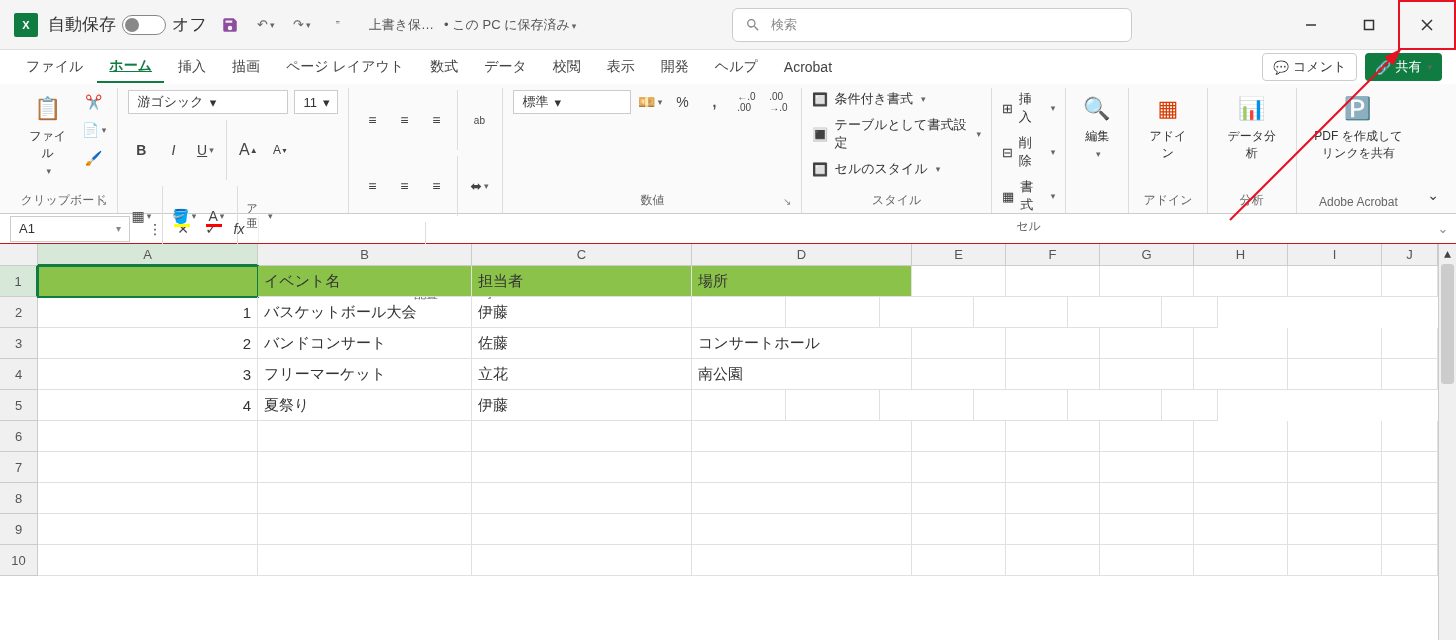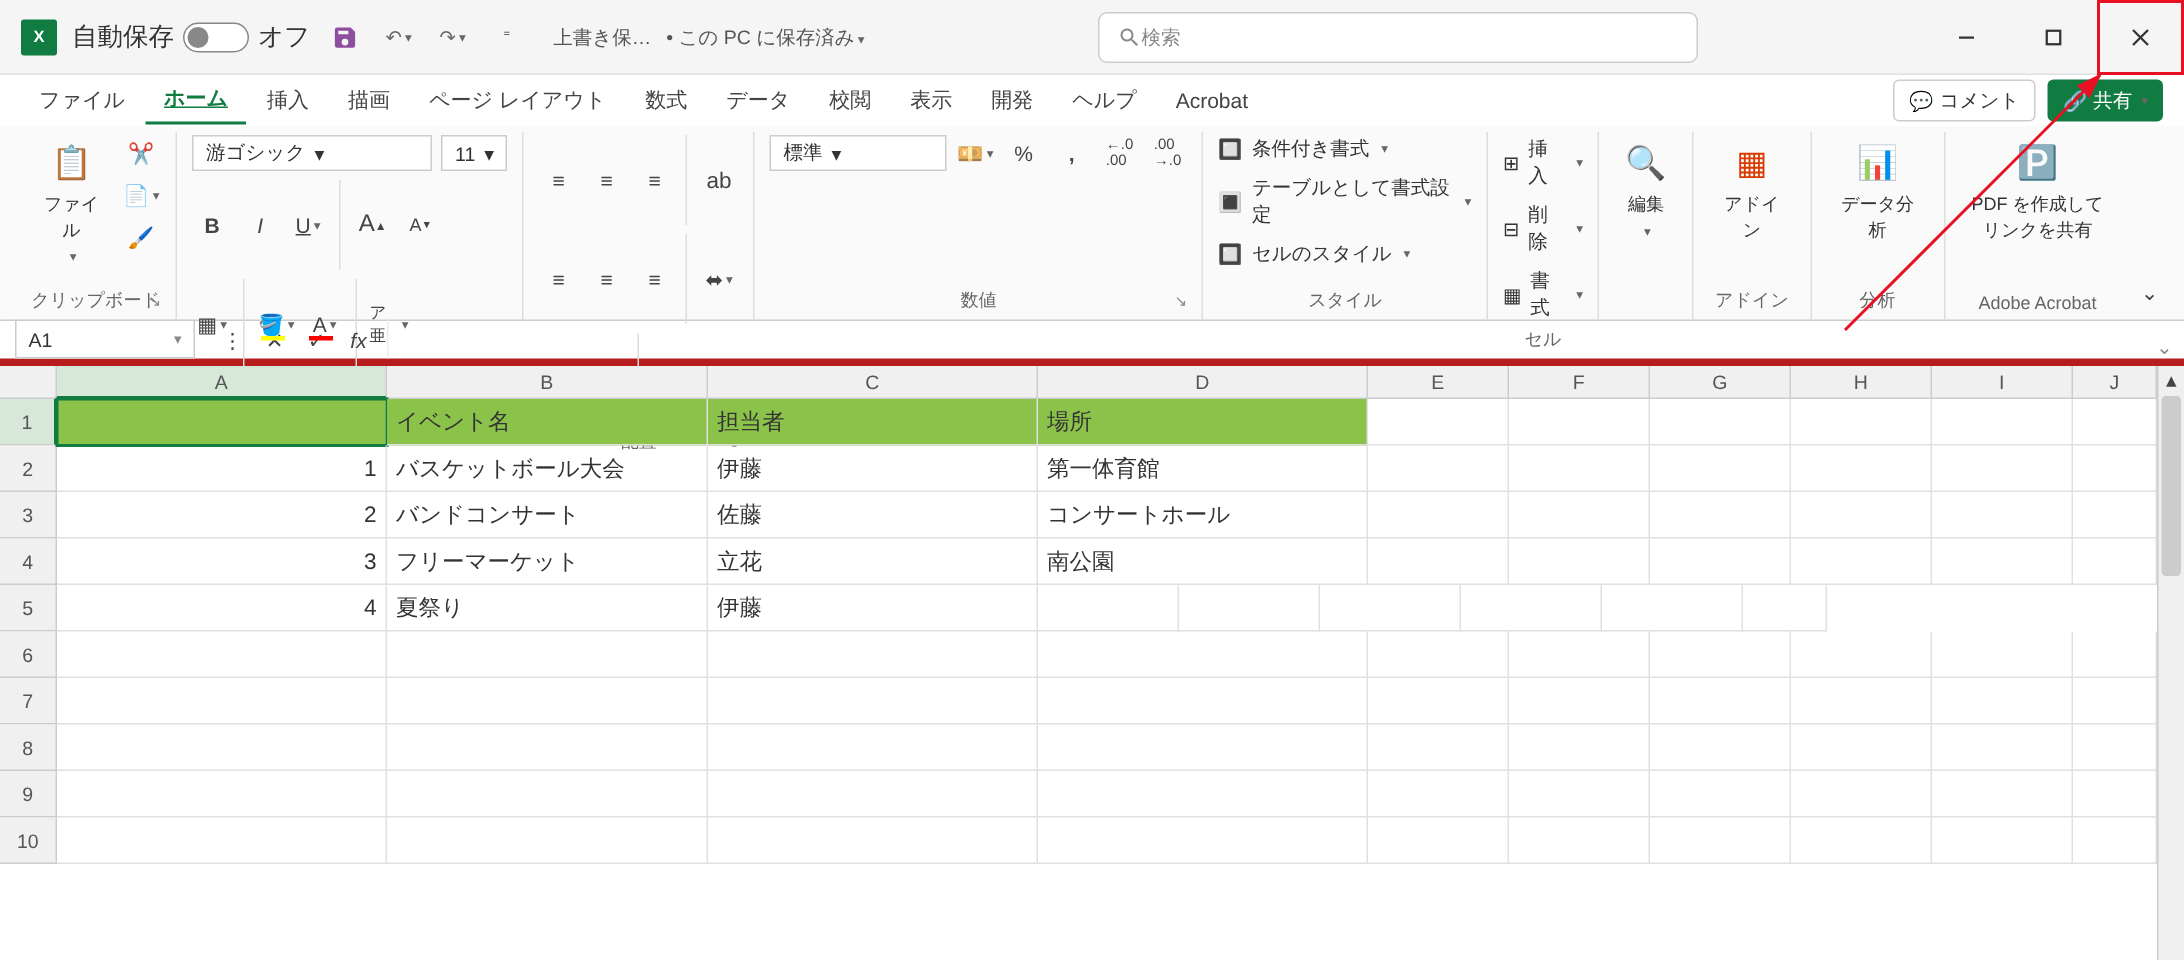--- a/index.html
+++ b/index.html
@@ -7,21 +7,21 @@
 
   
   .titlebar { height: 50px; display: flex; align-items: center; background: #f5f5f5; border-bottom: 1px solid #e0e0e0; }
   .excel-icon { width: 24px; height: 24px; margin: 0 10px 0 14px; background: #107c41; color: #fff; display: flex; align-items: center; justify-content: center; font-weight: bold; font-size: 11px; border-radius: 2px; }
   .autosave { display: flex; align-items: center; gap: 6px; font-size: 17px; margin-right: 12px; }
   .toggle { width: 44px; height: 20px; border-radius: 10px; border: 1px solid #888; background: #fff; position: relative; }
   .toggle::after { content: ""; position: absolute; left: 2px; top: 2px; width: 14px; height: 14px; border-radius: 50%; background: #888; }
   .qat { display: flex; align-items: center; gap: 14px; margin-right: 20px; }
   .qat-btn { width: 22px; height: 22px; display: flex; align-items: center; justify-content: center; cursor: pointer; color: #666; }
   .titletext { display: flex; align-items: center; gap: 10px; font-size: 13px; color: #555; }
-  .searchbox { margin-left: auto; margin-right: 20px; width: 400px; height: 34px; border: 1px solid #ccc; border-radius: 6px; display: flex; align-items: center; padding: 0 12px; background: #fff; color: #888; }
+  .searchbox { margin-left: auto; margin-right: 20px; width: 400px; height: 34px; border: 1px solid #ccc; border-radius: 6px; display: flex; align-items: center; padding: 0 12px; background: #fff; gap: 10px; color: #888; }
   .winbtns { display: flex; }
   .winbtn { width: 58px; height: 50px; display: flex; align-items: center; justify-content: center; cursor: pointer; }
   .winbtn.close { border: 2px solid #e81123; }
 
   
   .tabs { height: 34px; display: flex; align-items: center; padding: 0 14px; gap: 2px; background: #fff; }
   .tab { padding: 6px 12px; cursor: pointer; font-size: 14px; color: #444; }
   .tab.active { border-bottom: 2px solid #107c41; font-weight: 600; color: #107c41; text-decoration: underline; }
   .tabs-right { margin-left: auto; display: flex; gap: 8px; align-items: center; }
   .comment-btn { border: 1px solid #ccc; border-radius: 4px; padding: 4px 10px; display: flex; align-items: center; gap: 4px; cursor: pointer; background: #fff; }
@@ -36,21 +36,21 @@
   .col { display: flex; flex-direction: column; gap: 4px; align-items: center; }
   .big-btn { display: flex; flex-direction: column; align-items: center; gap: 4px; padding: 4px 6px; cursor: pointer; font-size: 12px; text-align: center; }
   .big-btn .ico { width: 30px; height: 30px; display: flex; align-items: center; justify-content: center; font-size: 22px; }
   .row { display: flex; gap: 6px; align-items: center; }
   .sbtn { width: 26px; height: 24px; display: flex; align-items: center; justify-content: center; cursor: pointer; font-size: 14px; color: #444; border-radius: 3px; }
   .combo { border: 1px solid #ccc; background: #fff; height: 24px; display: flex; align-items: center; padding: 0 4px 0 8px; font-size: 13px; gap: 6px; cursor: pointer; }
   .dd::after { content: "▾"; font-size: 9px; color: #666; margin-left: 2px; }
   .pipe { width: 1px; height: 60px; background: #ddd; margin: 0 2px; }
 
   
-  .fbar { height: 30px; display: flex; align-items: flex-end; border-bottom: 5px solid #b91c1c; }
+  .fbar { height: 30px; display: flex; align-items: center; border-bottom: 1px solid #b91c1c; }
   .namebox { width: 120px; height: 26px; border: 1px solid #ccc; margin: 0 6px 0 10px; padding: 0 8px; display: flex; align-items: center; justify-content: space-between; font-size: 13px; background: #fff; }
   .fx-btns { display: flex; gap: 2px; align-items: center; padding: 0 6px; color: #888; }
   .fx-area { flex: 1; height: 26px; border-left: 1px solid #eee; padding: 0 8px; display: flex; align-items: center; }
   .fbar-expand { width: 26px; display: flex; align-items: center; justify-content: center; cursor: pointer; color: #888; }
 
   
   .grid-wrap { position: relative; display: flex; height: 396px; }
   .selectall { width: 38px; height: 22px; border-right: 1px solid #ccc; border-bottom: 1px solid #ccc; background: #f0f0f0; cursor: pointer; }
   .colheads { display: flex; height: 22px; }
   .ch { border-right: 1px solid #ccc; border-bottom: 1px solid #ccc; background: #f0f0f0; text-align: center; font-size: 13px; color: #555; display: flex; align-items: center; justify-content: center; cursor: pointer; }
@@ -210,21 +210,21 @@
     </div>
   </div>
 
   <div class="group">
     <div class="group-body" style="flex-direction:column;gap:6px">
       <div class="row">
         <span class="sbtn">≡</span>
         <span class="sbtn">≡</span>
         <span class="sbtn">≡</span>
         <span class="pipe"></span>
-        <span class="sbtn" style="font-size:15px">ab</span>
+        <span class="sbtn" style="font-size:10px">ab</span>
       </div>
       <div class="row">
         <span class="sbtn">≡</span>
         <span class="sbtn">≡</span>
         <span class="sbtn">≡</span>
         <span class="pipe"></span>
         <span class="sbtn dd">⬌</span>
       </div>
       <div class="row">
         <span class="sbtn">⇤</span>
@@ -401,21 +401,20 @@
             <div class="cell" style="width: 94px; background: rgb(255, 255, 255);"></div>
             <div class="cell" style="width: 94px; background: rgb(255, 255, 255);"></div>
             <div class="cell" style="width: 94px; background: rgb(255, 255, 255);"></div>
             <div class="cell" style="width: 94px; background: rgb(255, 255, 255);"></div>
             <div class="cell" style="width: 56px; background: rgb(255, 255, 255);"></div>
           </div>
           <div class="crow">
             <div class="cell num" style="width: 220px;">1</div>
             <div class="cell" style="width: 214px;">バスケットボール大会</div>
             <div class="cell" style="width: 220px;">伊藤</div>
-            <div class="cell" style="width: 220px;">第一体育館</div>
             <div class="cell" style="width: 94px;"></div>
             <div class="cell" style="width: 94px;"></div>
             <div class="cell" style="width: 94px;"></div>
             <div class="cell" style="width: 94px;"></div>
             <div class="cell" style="width: 94px;"></div>
             <div class="cell" style="width: 56px;"></div>
           </div>
           <div class="crow">
             <div class="cell num" style="width: 220px;">2</div>
             <div class="cell" style="width: 214px;">バンドコンサート</div>

